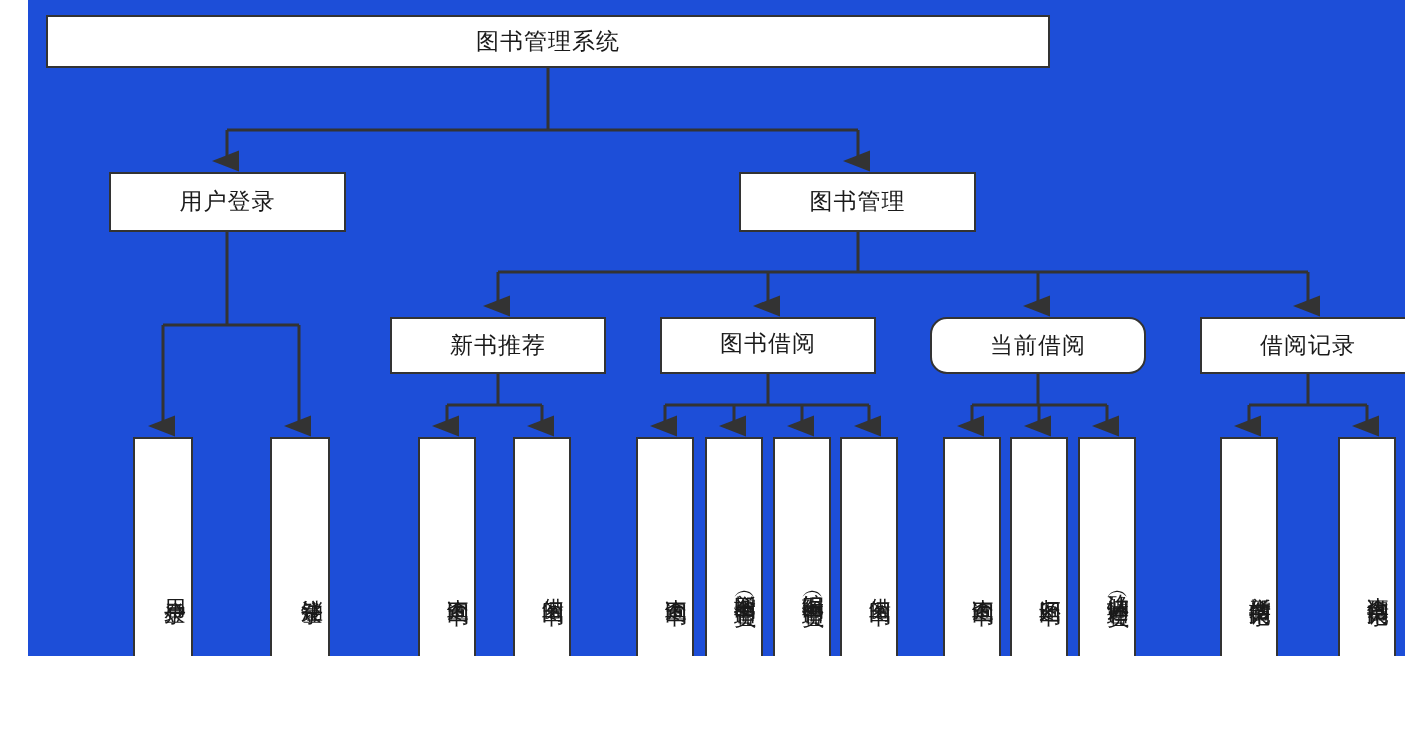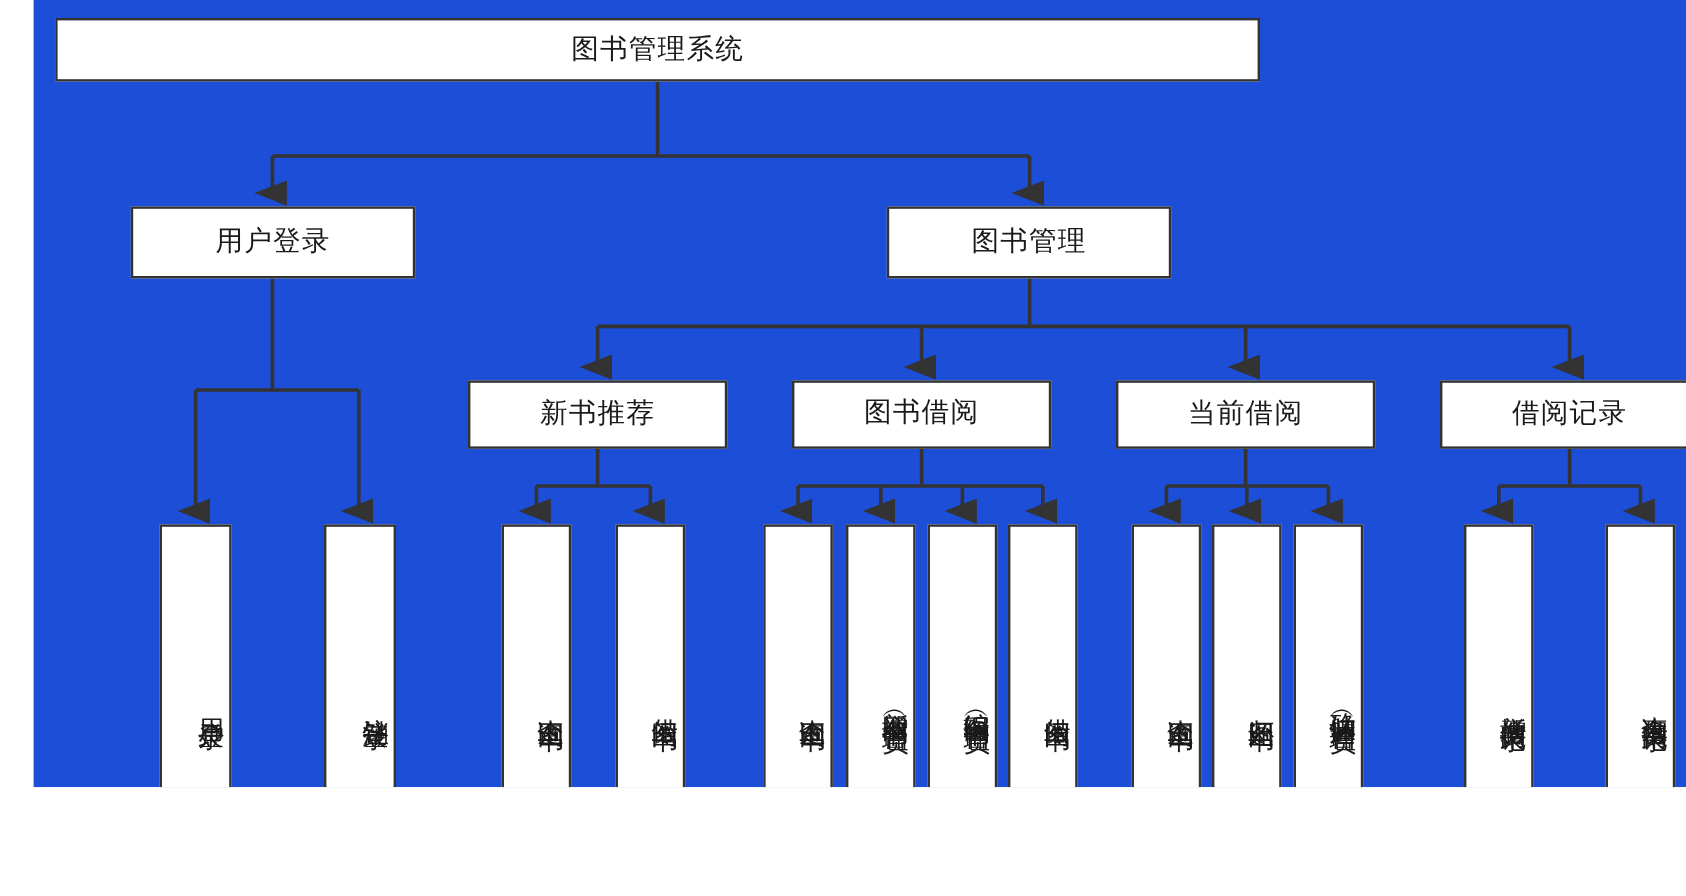--- a/index.html
+++ b/index.html
@@ -131,21 +131,21 @@
   <div class="node horiz" style="left:711px; top:172px; width:237px; height:60px;">
     <span>图书管理</span>
   </div>
 
   <div class="node horiz" style="left:362px; top:317px; width:216px; height:57px;">
     <span>新书推荐</span>
   </div>
   <div class="node horiz" style="left:632px; top:317px; width:216px; height:57px;font-family:Liberation Mono, monospace;">
     <span>图书借阅</span>
   </div>
-  <div class="node horiz" style="left:902px; top:317px; width:216px; height:57px;">
+  <div class="node horiz" style="left:902px; top:317px; width:216px; height:57px;border-radius:17px;">
     <span>当前借阅</span>
   </div>
   <div class="node horiz" style="left:1172px; top:317px; width:216px; height:57px;justify-content:center;">
     <span>借阅记录</span>
   </div>
 
   <div class="node vert" style="left:105px; top:437px; width:60px; height:296px;">
     <span class="vtext">用户登录</span>
   </div>
   <div class="node vert" style="left:242px; top:437px; width:60px; height:296px;">

